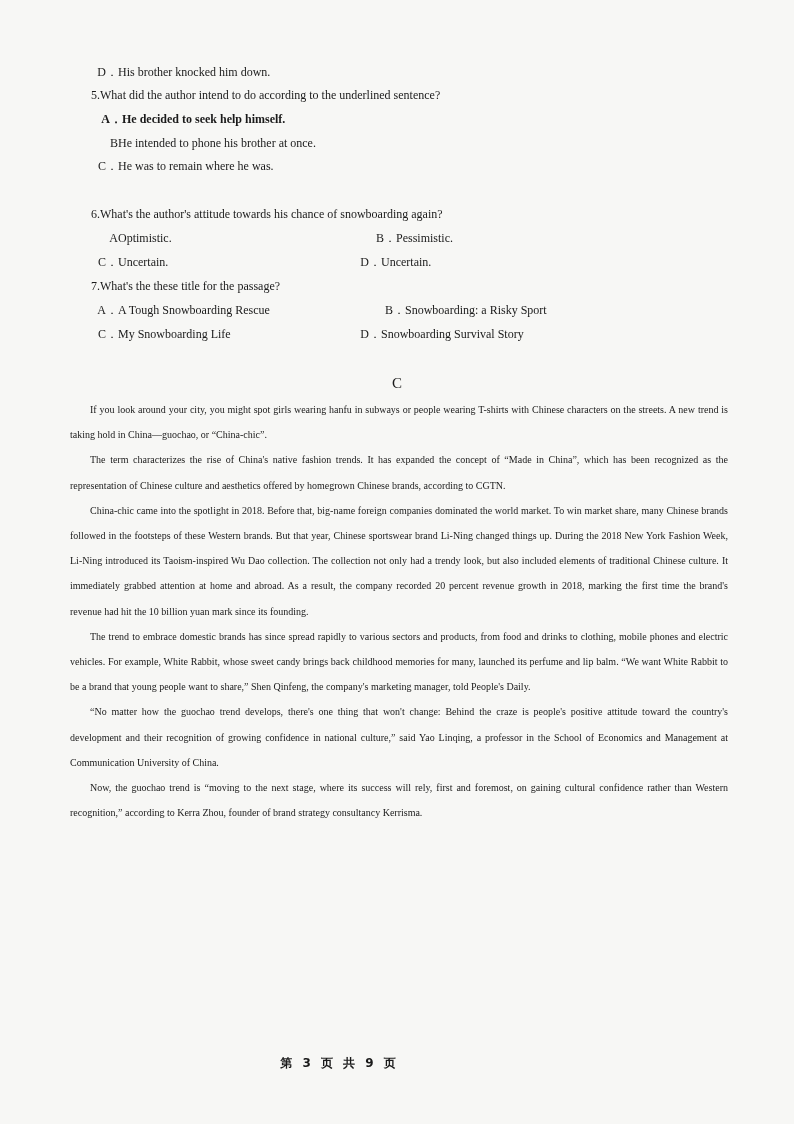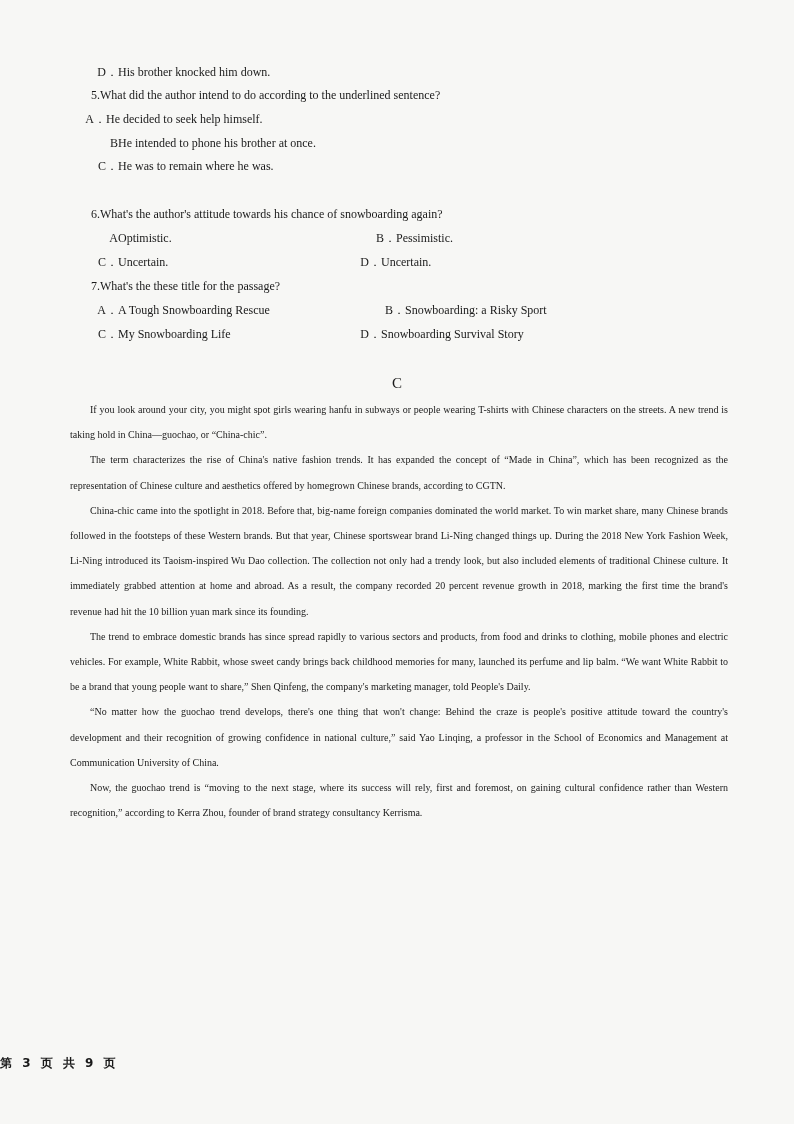--- a/index.html
+++ b/index.html
@@ -7,35 +7,35 @@
     width:794px; height:1124px; background:#f7f7f5; position:relative; overflow:hidden;
     font-family:"Liberation Serif", "DejaVu Serif", serif; color:#1a1a1a;
   }
   .page { position:absolute; left:0; top:0; width:794px; height:1124px; }
   .line { position:absolute; font-size:12px; white-space:nowrap; line-height:18px;text-align:right; }
   .opt-label { display:inline-block; width:26px; }
   .q-num { display:inline-block; width:24px; }
   .section-title { position:absolute; left:0; width:794px; text-align:center; top:375px; font-size:15px; }
   .para { position:absolute; left:70px; width:658px; font-size:10px; line-height:25.2px; text-align:justify; }
   .para p { margin:0; text-indent:2em; }
-  .footer { position:absolute; top:1055px; left:0; width:679px; text-align:left; font-family:"DejaVu Sans", sans-serif; font-size:12px; font-weight:bold; letter-spacing:3px; }
+  .footer { position:absolute; top:1055px; left:0; width:679px; text-align:center; font-family:"DejaVu Sans", sans-serif; font-size:12px; font-weight:bold; letter-spacing:3px; }
 </style>
 </head>
 <body>
 
 <div class="page">
 
   <div class="line" style="left:92px;top:63px;">
     <span class="opt-label">D．</span><span>His brother knocked him down.</span>
   </div>
 
   <div class="line" style="left:76px;top:86px;">
     <span class="q-num">5.</span><span>What did the author intend to do according to the underlined sentence?</span>
   </div>
-  <div class="line" style="left:80px;top:110px;">
+  <div class="line" style="left:96px;top:110px;font-weight:bold;">
     <span class="opt-label">A．</span><span>He decided to seek help himself.</span>
   </div>
   <div class="line" style="left:92px;top:134px;">
     <span class="opt-label">B</span><span>He intended to phone his brother at once.</span>
   </div>
   <div class="line" style="left:92px;top:157px;">
     <span class="opt-label">C．</span><span>He was to remain where he was.</span>
   </div>
 
   <div class="line" style="left:76px;top:205px;">

